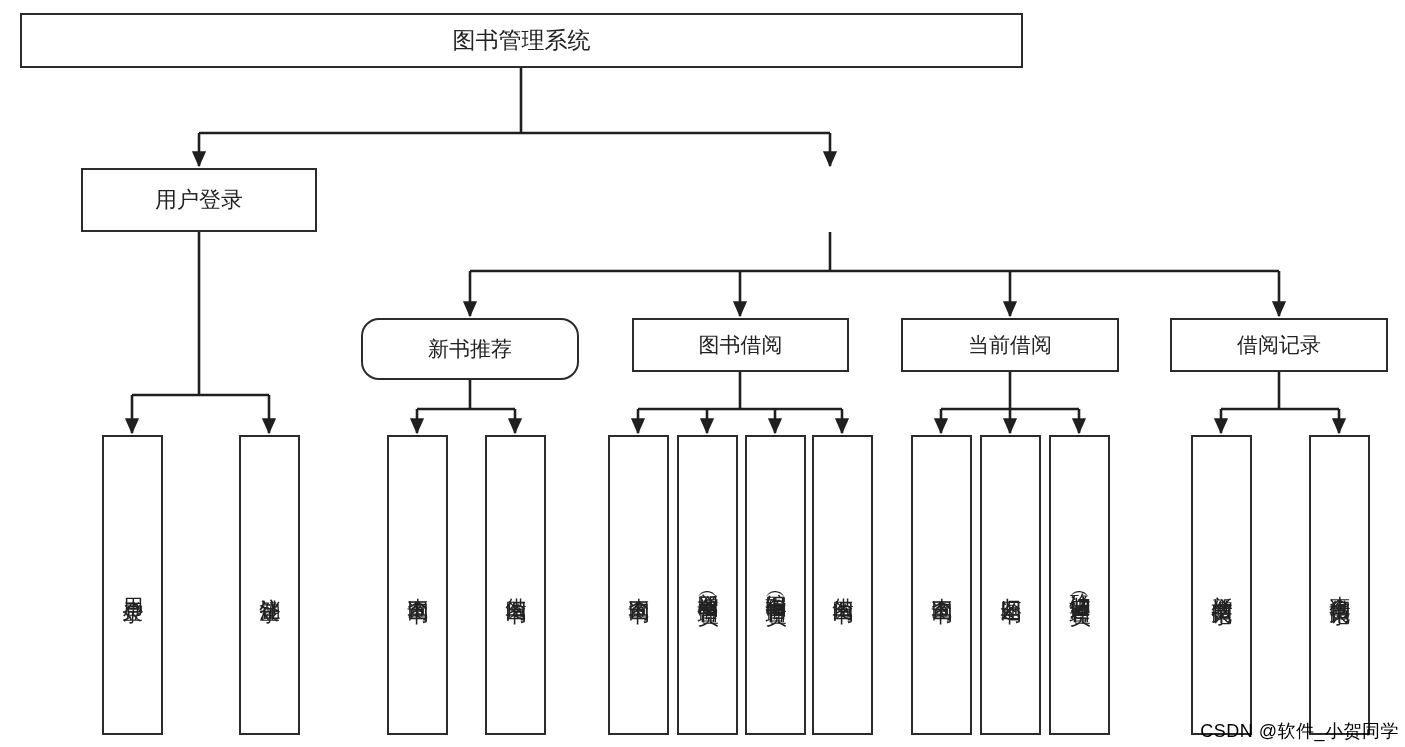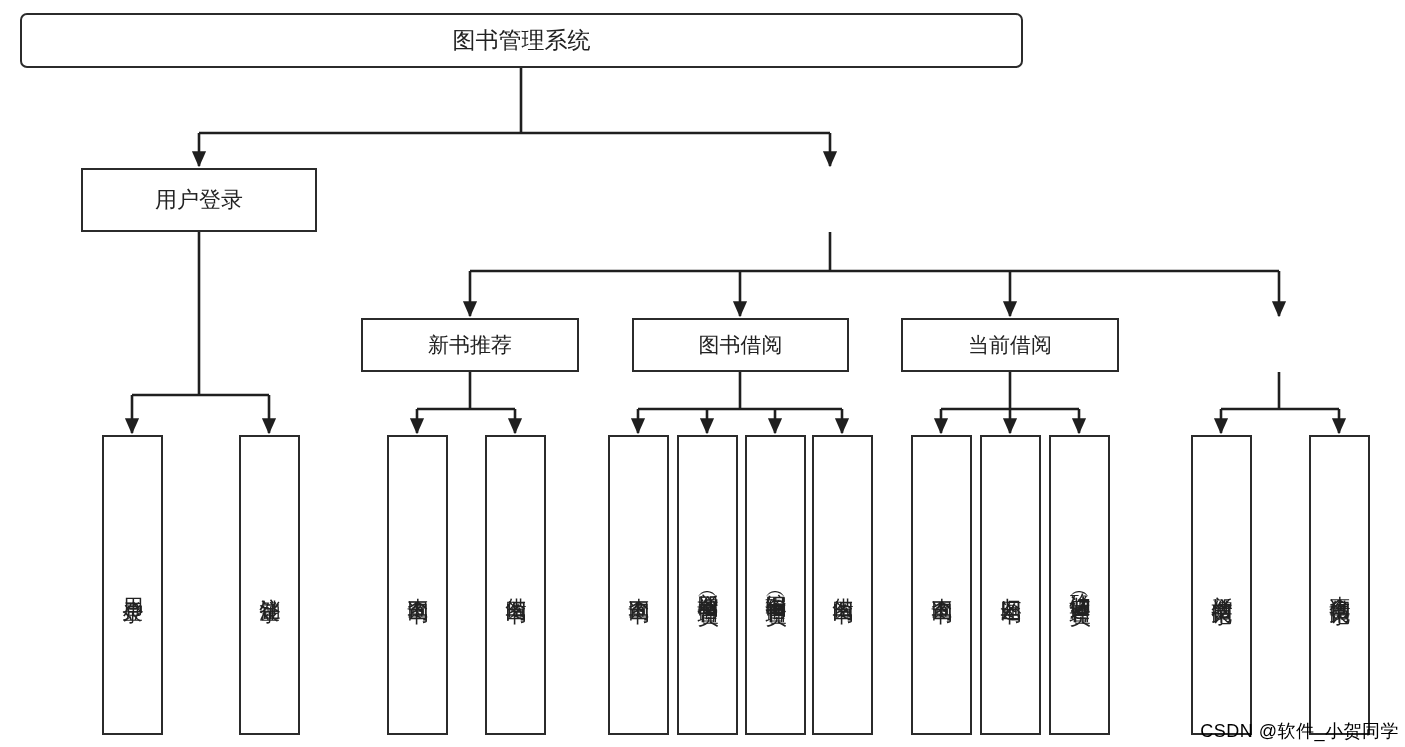--- a/index.html
+++ b/index.html
@@ -111,36 +111,39 @@
       <path d="M 1010 409 L 1010 433" marker-end="url(#arrow)"></path>
       <path d="M 1079 409 L 1079 433" marker-end="url(#arrow)"></path>
 
       <path d="M 1279 372 L 1279 409"></path>
       <path d="M 1221 409 L 1339 409"></path>
       <path d="M 1221 409 L 1221 433" marker-end="url(#arrow)"></path>
       <path d="M 1339 409 L 1339 433" marker-end="url(#arrow)"></path>
     </g>
   </svg>
 
-  <div class="node root" style="left:20px;top:13px;width:1003px;height:55px;border-radius:7px;">
+  <div class="node root" style="left:20px;top:13px;width:1003px;height:55px;">
     <span>图书管理系统</span>
   </div>
 
   <div class="node lvl2" style="left:81px;top:168px;width:236px;height:64px;">
     <span>用户登录</span>
   </div>
 
-  <div class="node lvl3" style="left:361px;top:318px;width:218px;height:54px;">
+  <div class="node lvl3" style="left:361px;top:318px;width:218px;height:62px;border-radius:18px;">
     <span>新书推荐</span>
   </div>
   <div class="node lvl3" style="left:901px;top:318px;width:218px;height:54px;">
     <span>当前借阅</span>
   </div>
   <div class="node lvl3" style="left:632px;top:318px;width:217px;height:54px;">
     <span>图书借阅</span>
+  </div>
+  <div class="node lvl3" style="left:1170px;top:318px;width:218px;height:54px;">
+    <span>借阅记录</span>
   </div>
 
   <div class="node leaf" style="left:102px;top:435px;width:61px;height:300px;">
     <span class="txt">用户登录</span>
   </div>
   <div class="node leaf" style="left:239px;top:435px;width:61px;height:300px;">
     <span class="txt">注销登录</span>
   </div>
 
   <div class="node leaf" style="left:387px;top:435px;width:61px;height:300px;">

